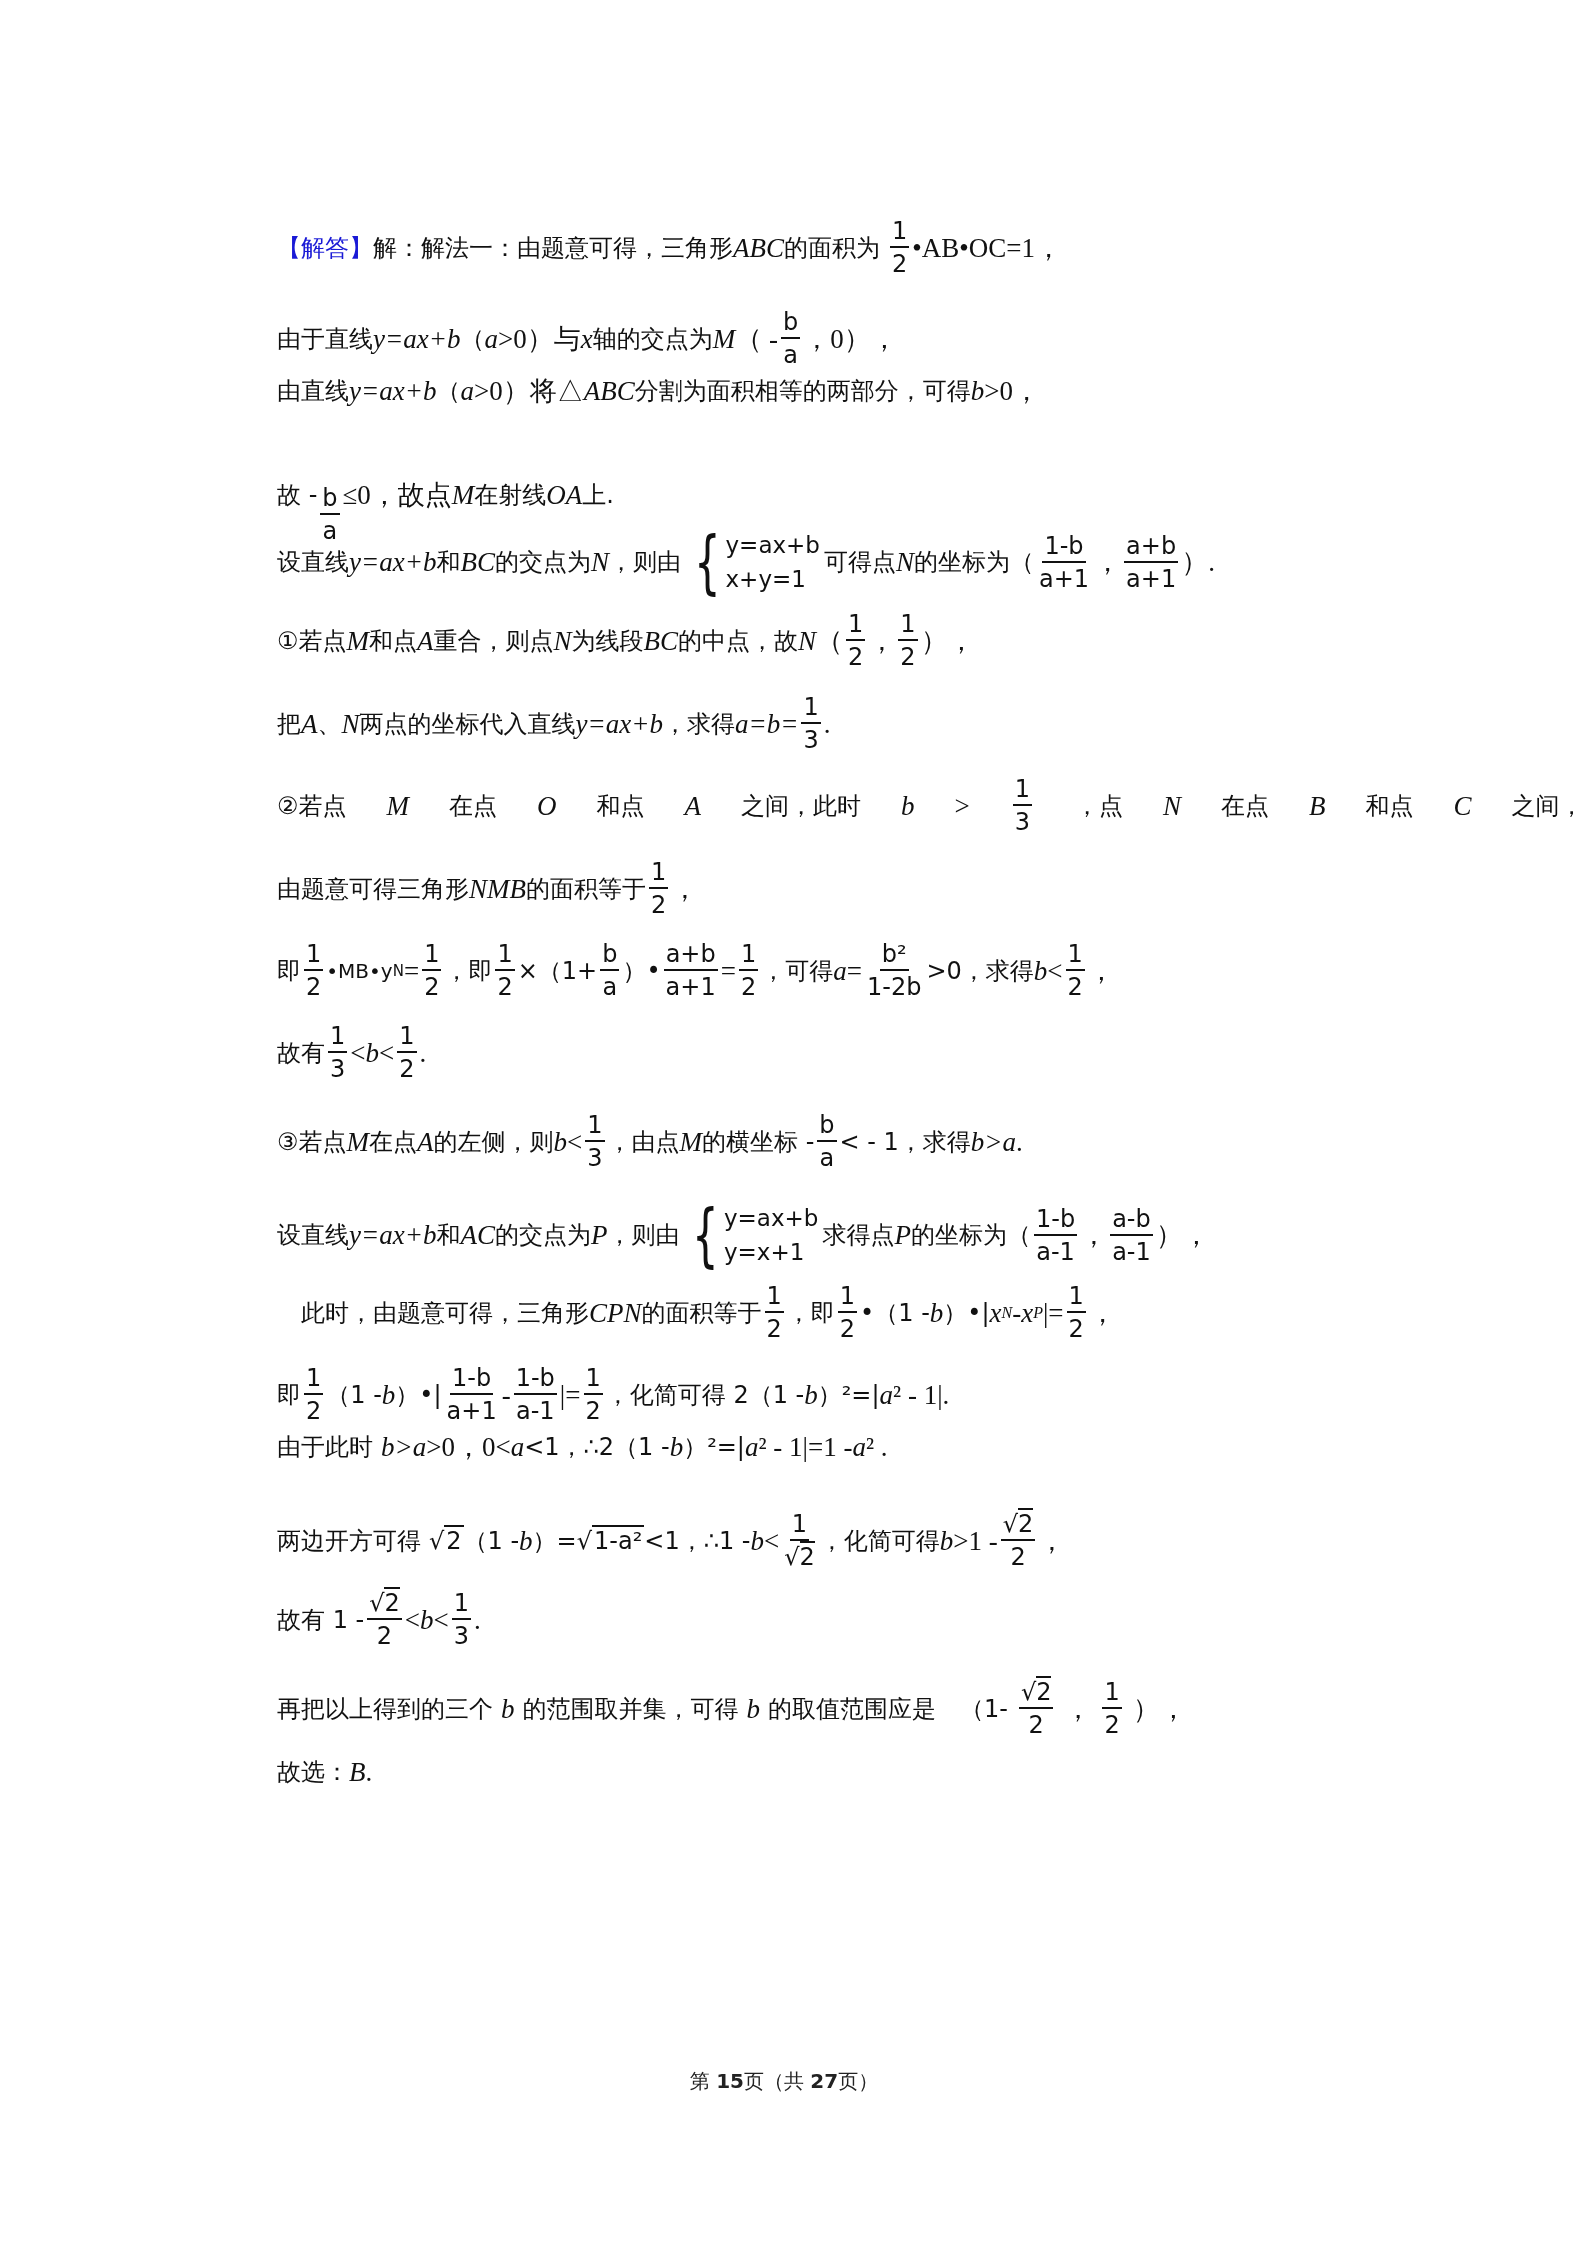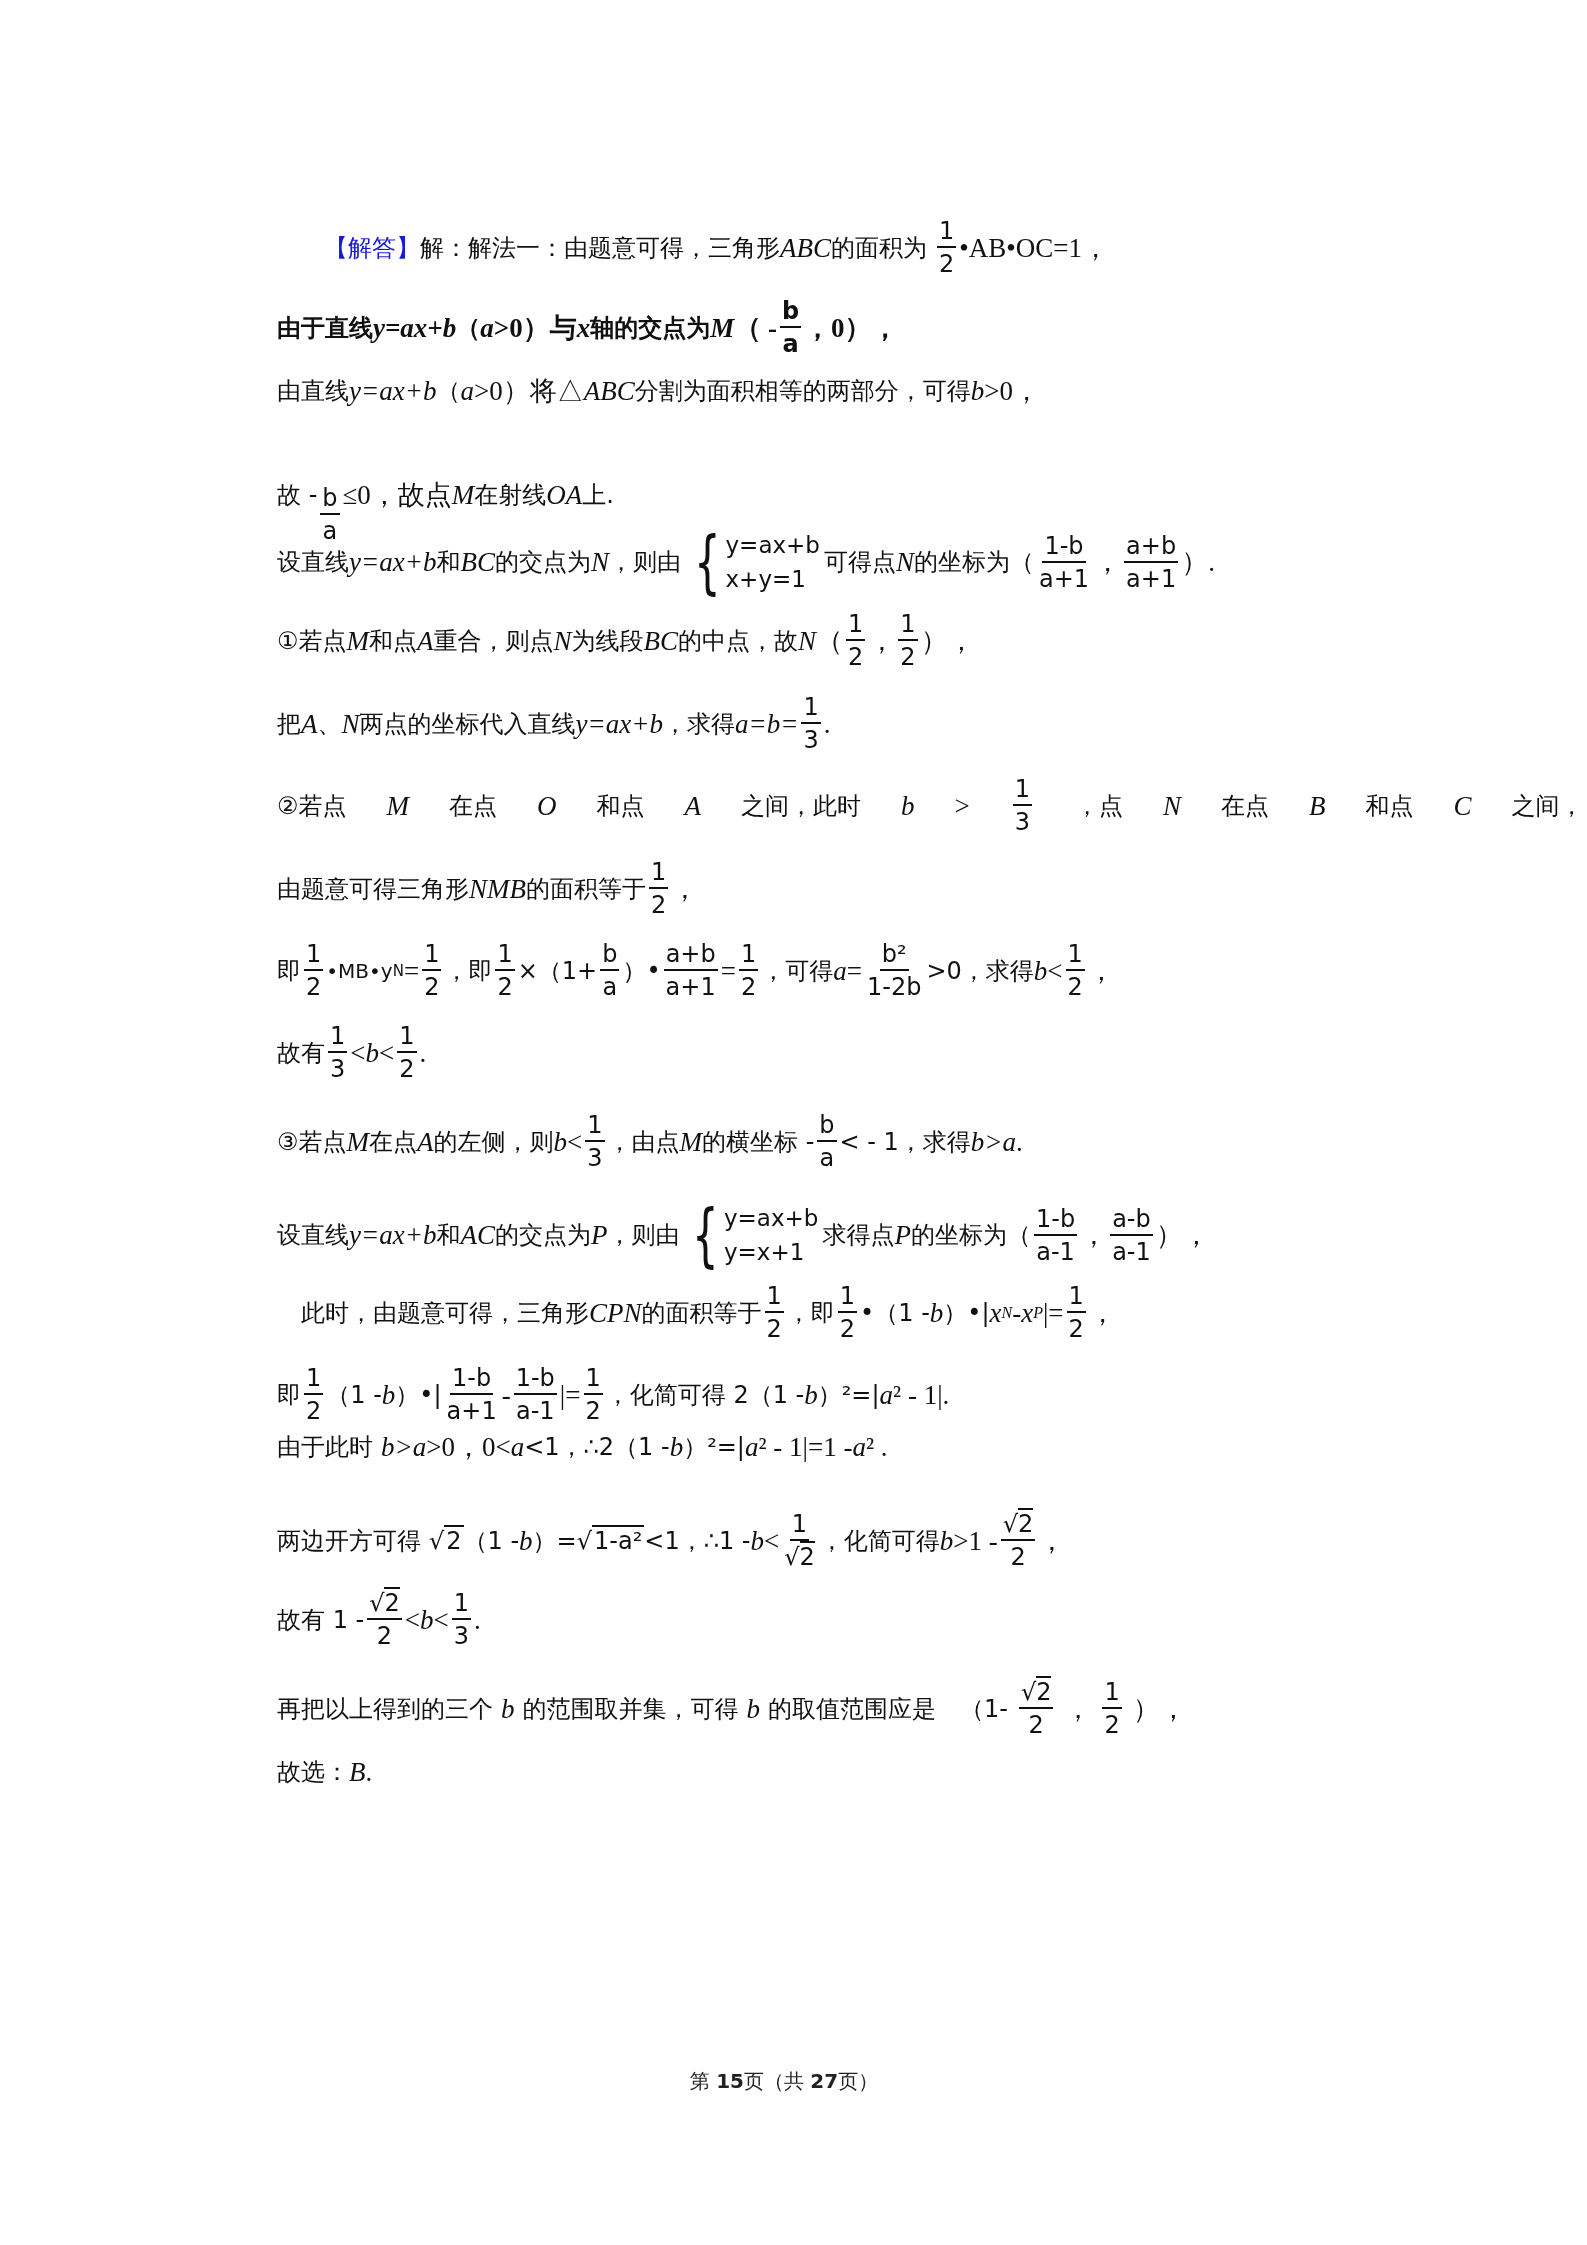--- a/index.html
+++ b/index.html
@@ -20,33 +20,33 @@
   .sys { display: flex; flex-direction: column; font-family: "DejaVu Sans", sans-serif; font-size: 23px; line-height: 34px; }
   .sqrt { font-family: "DejaVu Sans", sans-serif; font-size: 24px; }
   .sqrt .rad { border-top: 2px solid #111; padding: 0 2px; }
   .footer { position: absolute; top: 2068px; left: 0; width: 1568px; text-align: center;
             font-family: "DejaVu Sans", sans-serif; font-size: 20px; color: #222; }
   .footer b { font-weight: bold; }
 </style>
 </head>
 <body>
 
-<div class="line" style="top:219px;margin-left:47px;">
+<div class="line" style="top:219px;">
   <span class="tag">【解答】</span>
   <span class="t">解：解法一：由题意可得，三角形</span>
   <span class="i">ABC</span>
   <span class="t">的面积为</span>
   <span class="frac" style="margin-left:10px;">
       <span class="num">1</span>
       <span class="den">2</span>
     </span>
   <span class="m">•AB•OC=1，</span>
 </div>
 
-<div class="line" style="top:299px;font-weight:bold;">
+<div class="line" style="top:310px;">
   <span class="t">由于直线</span>
   <span class="i">y=ax+b</span>
   <span class="t">（</span>
   <span class="i">a</span>
   <span class="m">&gt;0）与</span>
   <span class="i">x</span>
   <span class="t">轴的交点为</span>
   <span class="i">M</span>
   <span class="m">（ -</span>
   <span class="frac">

